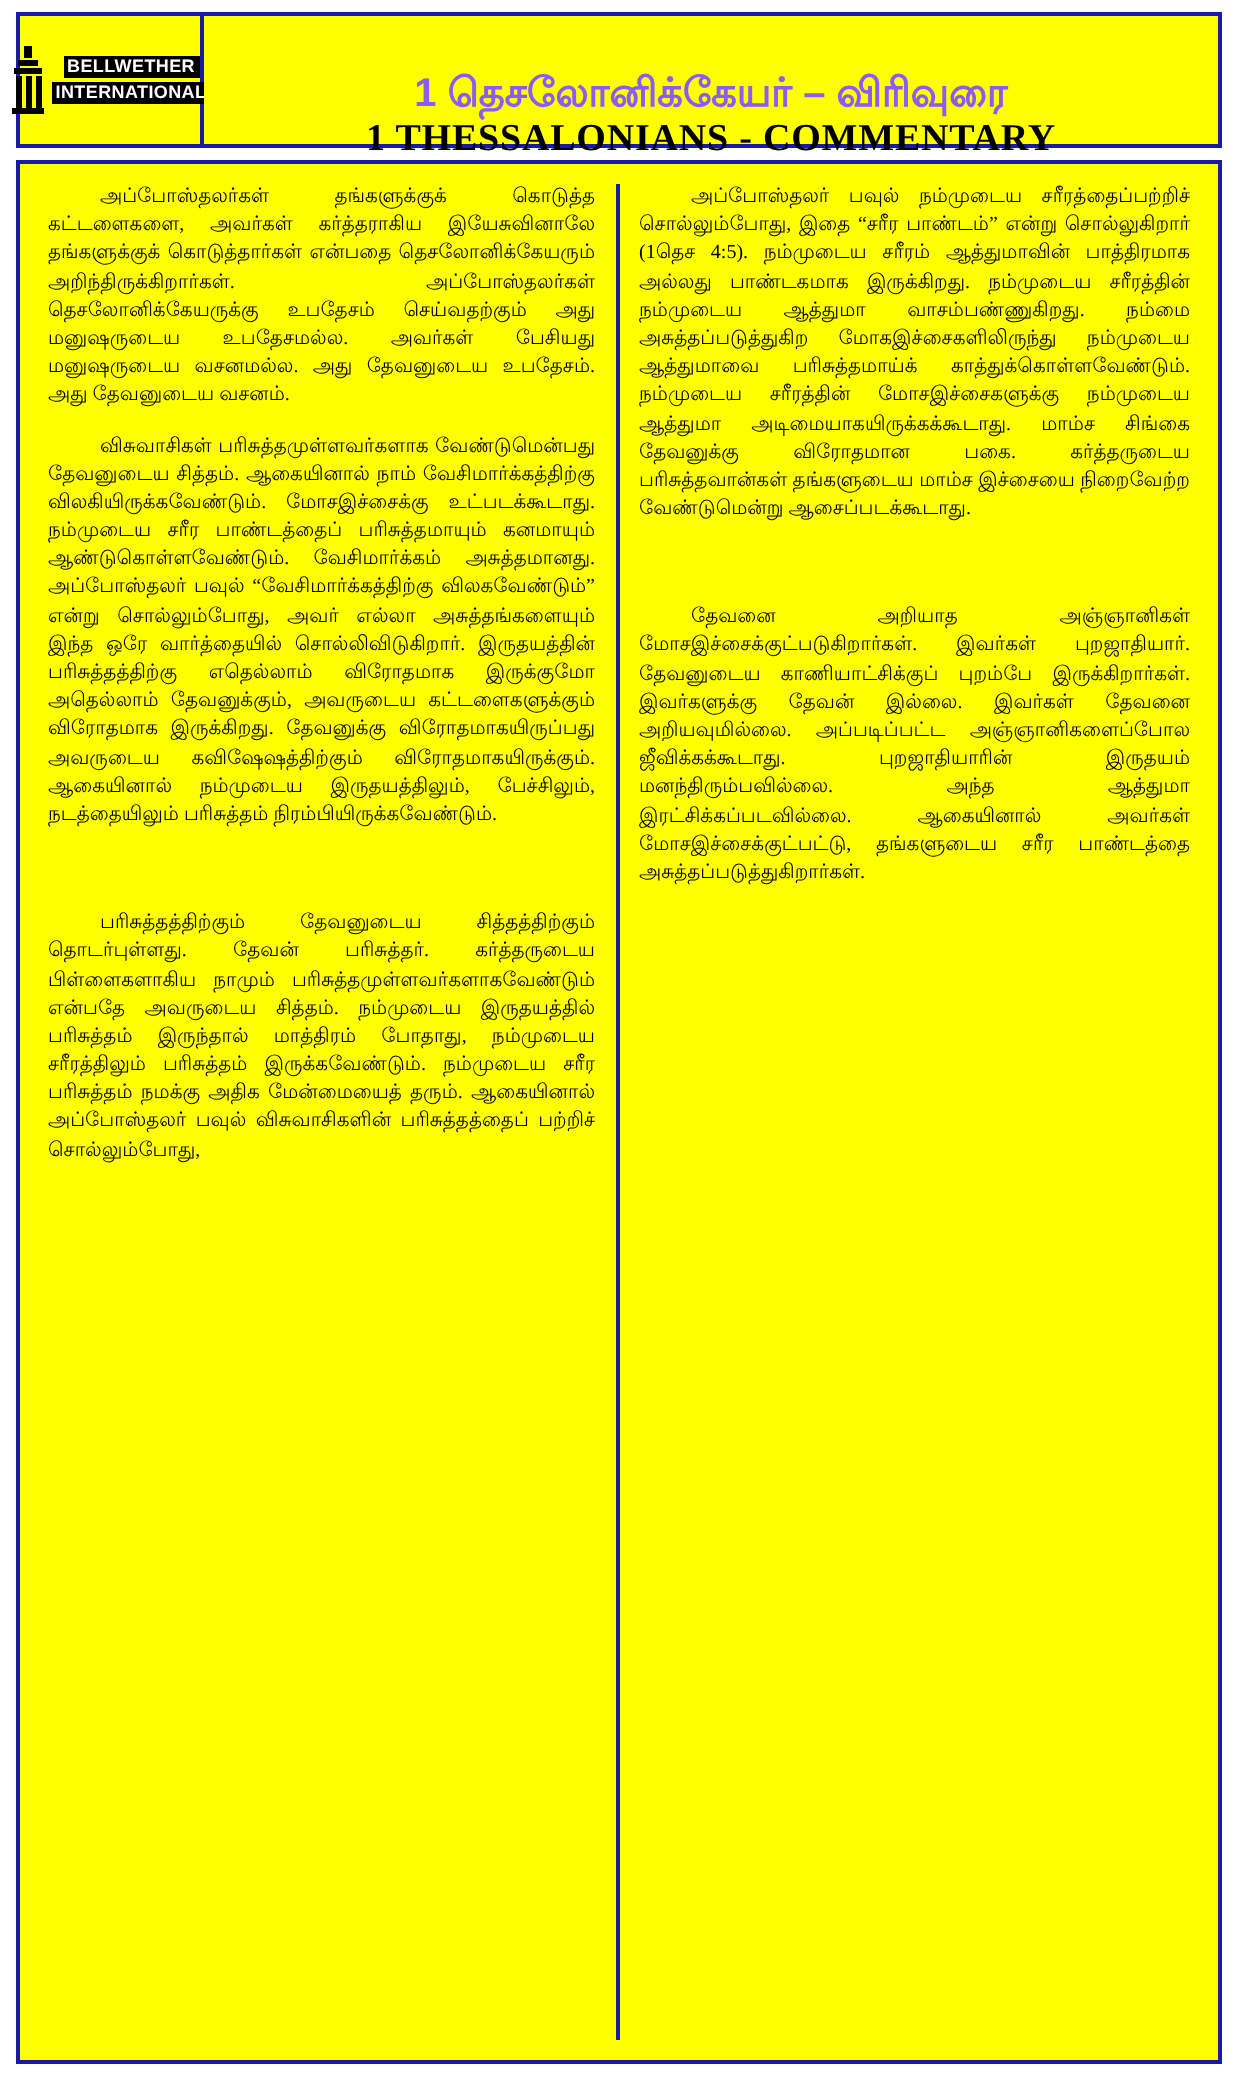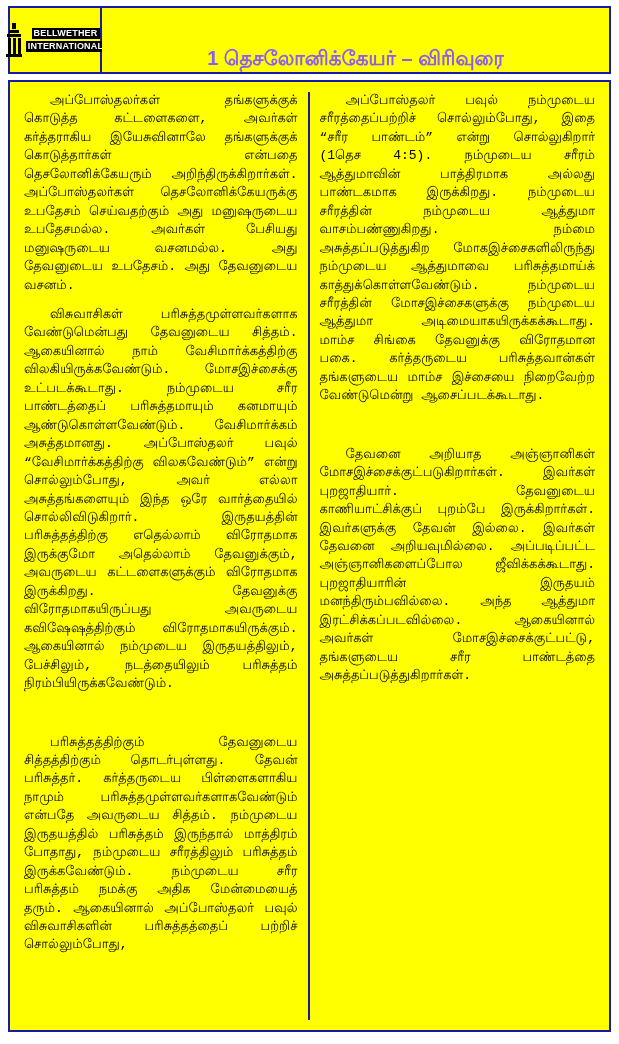--- a/index.html
+++ b/index.html
@@ -129,22 +129,22 @@
   }
   .col.left {
     border-right: 2px solid #1a1aa8;
     padding-right: 10px;
   }
   .col.right {
     padding-left: 10px;
   }
   p.para {
     margin: 0 0 11px 0;
-    font-family: Liberation Mono, monospace;
-    font-size: 13px;
+    font-family: Liberation Serif, serif;
+    font-size: 10px;
     line-height: 1.42;
     color: #000000;
     text-align: justify;
     text-indent: 26px;
     word-spacing: 0px;
   }
   p.para:last-child {
     margin-bottom: 0;
     margin-top: 40px;
   }
@@ -169,20 +169,21 @@
         </div>
         <div class="logo-words">
           <div class="logo-line dark">BELLWETHER</div>
           <div class="logo-line dark">INTERNATIONAL</div>
         </div>
       </div>
     </div>
 
     <div class="title-box">
       <div class="title-ta">1 தெசலோனிக்கேயர் – விரிவுரை</div>
+      <div class="title-en">1 THESSALONIANS - COMMENTARY</div>
     </div>
 
 
   </div>
 
   <div class="body-frame">
 
     <div class="col left">
       <p class="para">அப்போஸ்தலர்கள் தங்களுக்குக் கொடுத்த கட்டளைகளை, அவர்கள் கர்த்தராகிய இயேசுவினாலே தங்களுக்குக் கொடுத்தார்கள் என்பதை தெசலோனிக்கேயரும் அறிந்திருக்கிறார்கள். அப்போஸ்தலர்கள் தெசலோனிக்கேயருக்கு உபதேசம் செய்வதற்கும் அது மனுஷருடைய உபதேசமல்ல. அவர்கள் பேசியது மனுஷருடைய வசனமல்ல. அது தேவனுடைய உபதேசம். அது தேவனுடைய வசனம்.</p>
       <p class="para">விசுவாசிகள் பரிசுத்தமுள்ளவர்களாக வேண்டுமென்பது தேவனுடைய சித்தம். ஆகையினால் நாம் வேசிமார்க்கத்திற்கு விலகியிருக்கவேண்டும். மோசஇச்சைக்கு உட்படக்கூடாது. நம்முடைய சரீர பாண்டத்தைப் பரிசுத்தமாயும் கனமாயும் ஆண்டுகொள்ளவேண்டும். வேசிமார்க்கம் அசுத்தமானது. அப்போஸ்தலர் பவுல் “வேசிமார்க்கத்திற்கு விலகவேண்டும்” என்று சொல்லும்போது, அவர் எல்லா அசுத்தங்களையும் இந்த ஒரே வார்த்தையில் சொல்லிவிடுகிறார். இருதயத்தின் பரிசுத்தத்திற்கு எதெல்லாம் விரோதமாக இருக்குமோ அதெல்லாம் தேவனுக்கும், அவருடைய கட்டளைகளுக்கும் விரோதமாக இருக்கிறது. தேவனுக்கு விரோதமாகயிருப்பது அவருடைய கவிஷேஷத்திற்கும் விரோதமாகயிருக்கும். ஆகையினால் நம்முடைய இருதயத்திலும், பேச்சிலும், நடத்தையிலும் பரிசுத்தம் நிரம்பியிருக்கவேண்டும்.</p>

